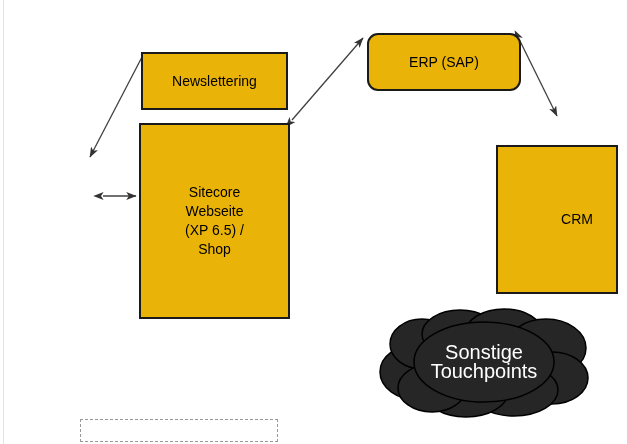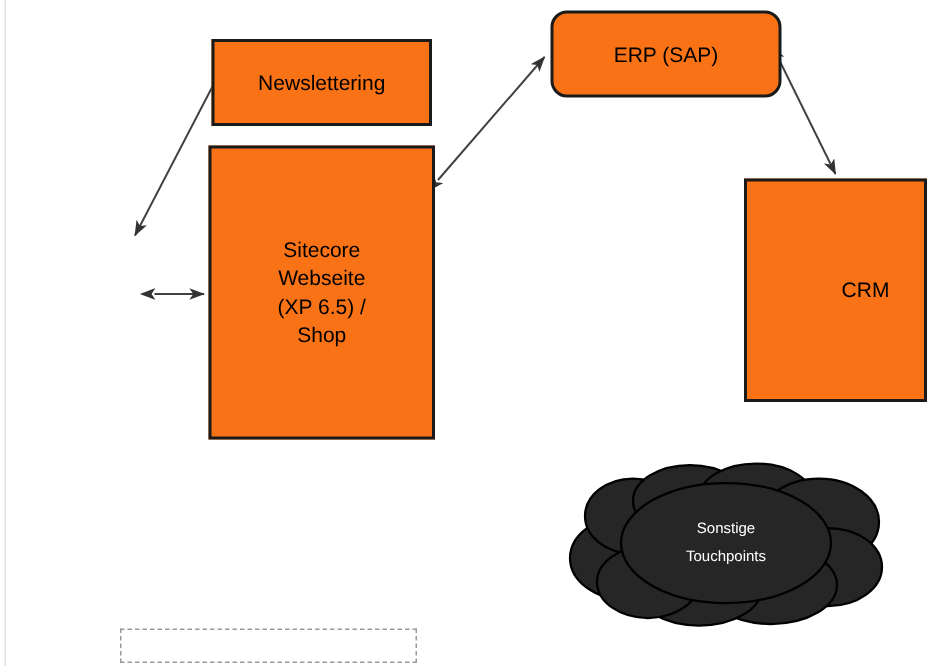--- a/index.html
+++ b/index.html
@@ -26,22 +26,23 @@
   .node {
     position: absolute;
     box-sizing: border-box;
     display: flex;
     align-items: center;
     justify-content: center;
     text-align: center;
     color: #000000;
     font-size: 14px;
     line-height: 19px;
-    background: #f97316;
+    background: #eab308;
     border: 2px solid #1a1a1a;
+    margin-top: 26px;
   }
   #node-newslettering {
     left: 141px;
     top: 26px;
     width: 147px;
     height: 58px;
   }
   #node-sitecore {
     left: 139px;
     top: 97px;
@@ -89,21 +90,21 @@
     position: absolute;
     left: 0;
     top: 0;
     width: 220px;
     height: 112px;
     display: flex;
     align-items: center;
     justify-content: center;
     text-align: center;
     color: #ffffff;
-    font-size: 10px;
+    font-size: 20px;
     line-height: 19px;
     white-space: pre-line;
     pointer-events: none;
   }
   #placeholder-box {
     position: absolute;
     left: 80px;
     top: 419px;
     width: 198px;
     height: 23px;

